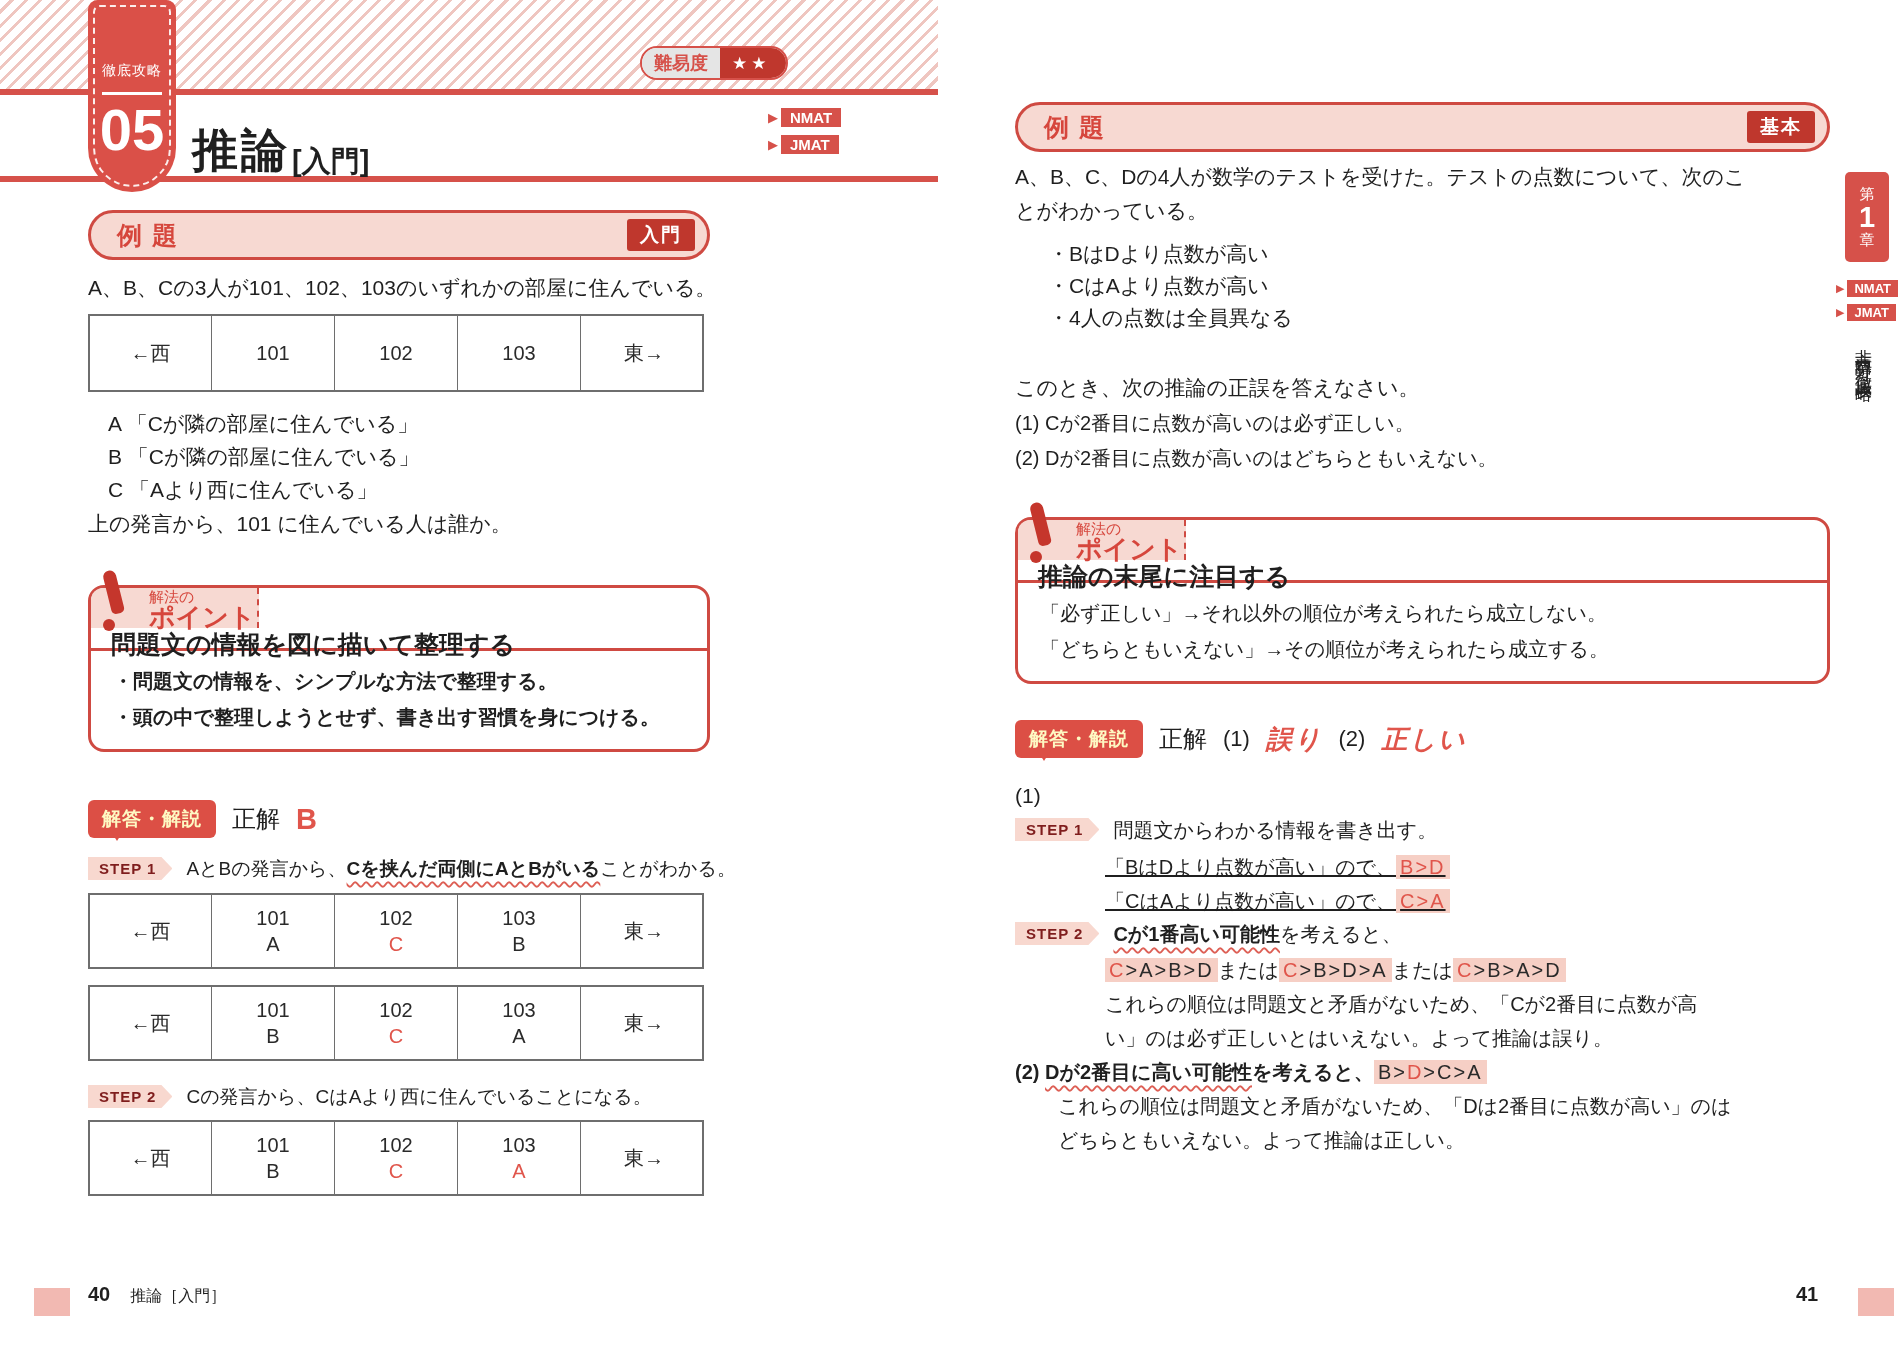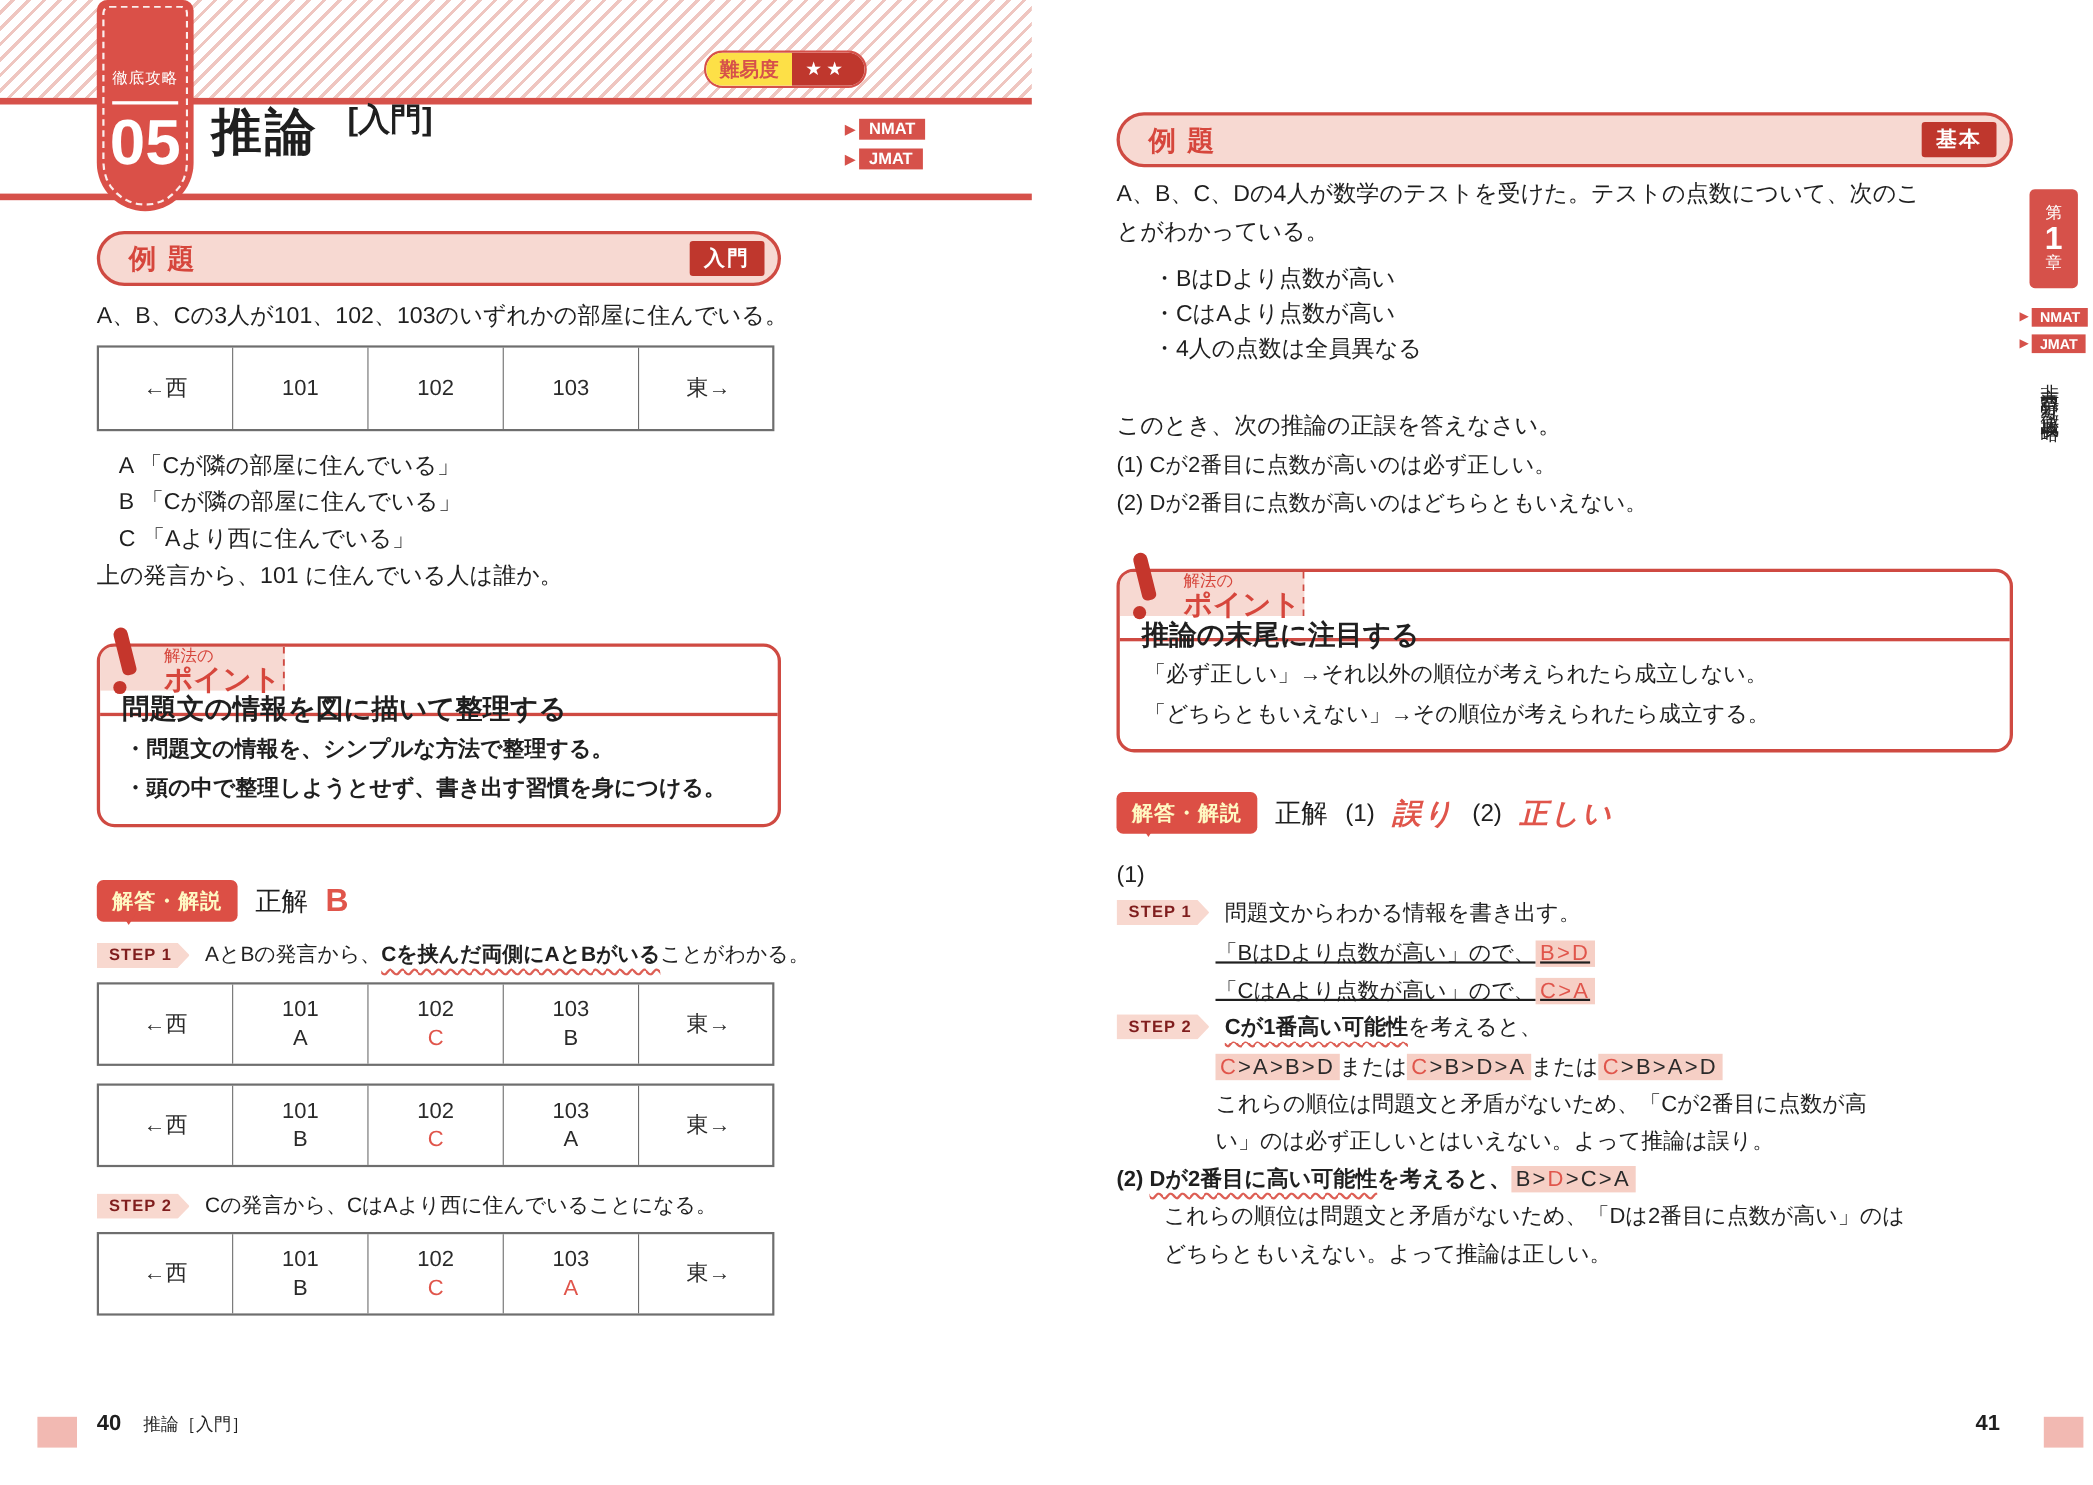--- a/index.html
+++ b/index.html
@@ -18,27 +18,27 @@
   .band-line2{position:absolute;left:0;top:176px;width:938px;height:6px;background:var(--red);}
 
   .ribbon{position:absolute;left:88px;top:0;width:88px;height:192px;background:#da5048;
     border-radius:10px 10px 46px 46px;z-index:3;}
   .ribbon::before{content:"";position:absolute;inset:5px;border:2px dashed rgba(255,255,255,.9);
     border-radius:7px 7px 40px 40px;}
   .rib-series{position:absolute;top:62px;left:0;right:0;text-align:center;color:#fff;font-size:14px;letter-spacing:1px;}
   .rib-rule{position:absolute;top:92px;left:14px;right:14px;height:3px;background:#fff;}
   .rib-num{position:absolute;top:98px;left:0;right:0;text-align:center;color:#fff;font-size:58px;font-weight:bold;line-height:1.1;}
 
-  .main-title{position:absolute;left:192px;top:89px;height:75px;display:flex;align-items:flex-start;z-index:2;gap:24px;}
+  .main-title{position:absolute;left:192px;top:107px;height:75px;display:flex;align-items:flex-end;z-index:2;}
   .main-title .t-main{font-size:46px;font-weight:bold;letter-spacing:3px;}
   .main-title .t-sub{font-size:29px;font-weight:bold;margin-left:2px;}
 
   .diff{position:absolute;left:640px;top:46px;height:34px;display:flex;align-items:stretch;
     border:2.5px solid var(--red);border-radius:18px;overflow:hidden;background:#fff;z-index:2;}
-  .diff-label{color:var(--red);font-weight:bold;font-size:18px;display:flex;align-items:center;padding:0 12px;background:#fde047;}
+  .diff-label{color:var(--red);font-weight:bold;font-size:18px;display:flex;align-items:center;padding:0 12px;background:#e5e5e5;}
   .diff-stars{background:var(--dark);color:#fff;display:flex;align-items:center;padding:0 16px 0 12px;
     font-size:17px;letter-spacing:4px;}
 
   .tests-top{position:absolute;left:768px;top:108px;display:flex;flex-direction:column;gap:8px;z-index:2;}
   .testbadge{display:flex;align-items:center;gap:3px;}
   .testbadge .tri{color:var(--red);font-size:13px;line-height:1;}
   .testbadge .tb-box{background:var(--red);color:#fff;font-weight:bold;font-size:15px;padding:1px 9px;}
 
   
   .exbar{position:absolute;height:50px;background:var(--pink);border:3px solid var(--red-line);

